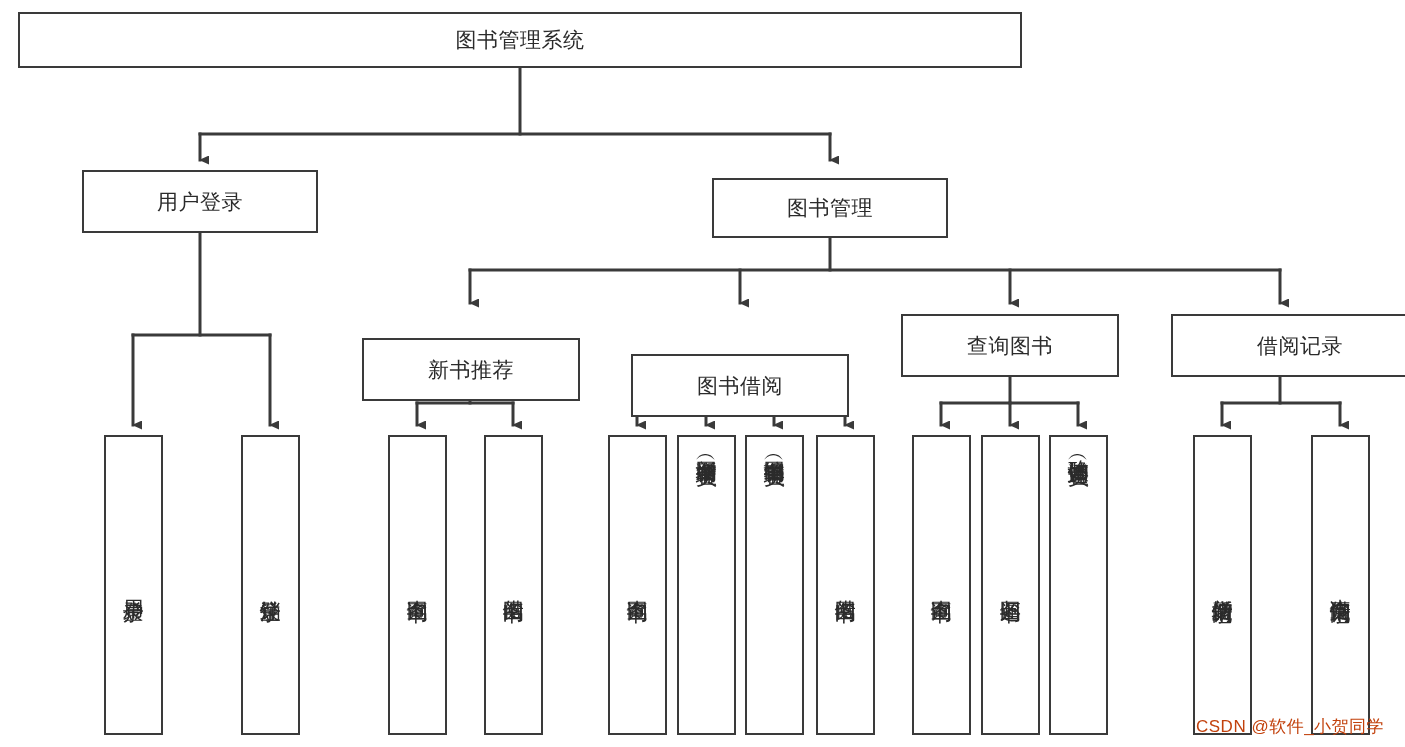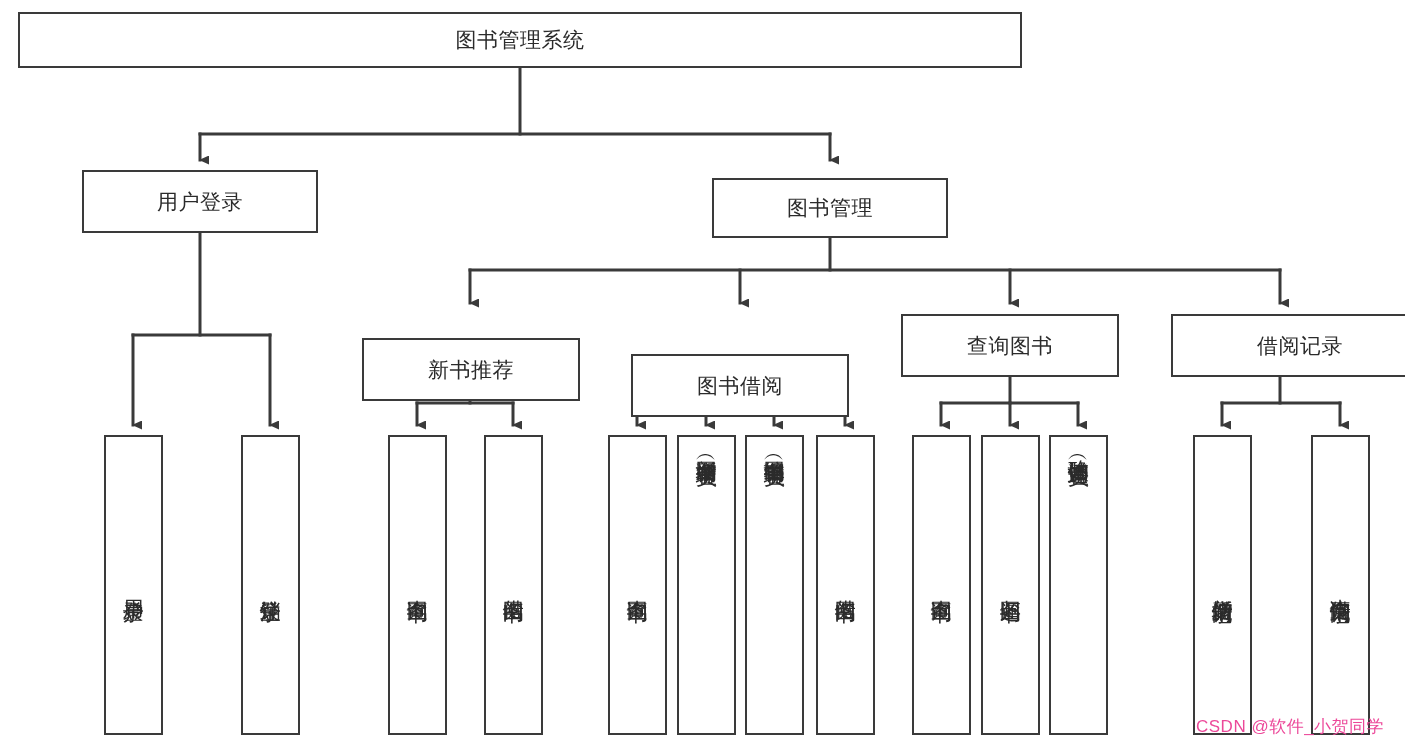--- a/index.html
+++ b/index.html
@@ -59,21 +59,21 @@
   }
   .leaf-box.center-v {
     align-items: center;
     padding-top: 0;
   }
   .watermark {
     position: absolute;
     left: 1196px;
     top: 715px;
     font-size: 17px;
-    color: #ec4899;
+    color: #c2410c;
     white-space: nowrap;
     letter-spacing: 0.5px;
     pointer-events: none;
   }
 </style>
 </head>
 <body>
 
 <div id="diagram-root">
 

